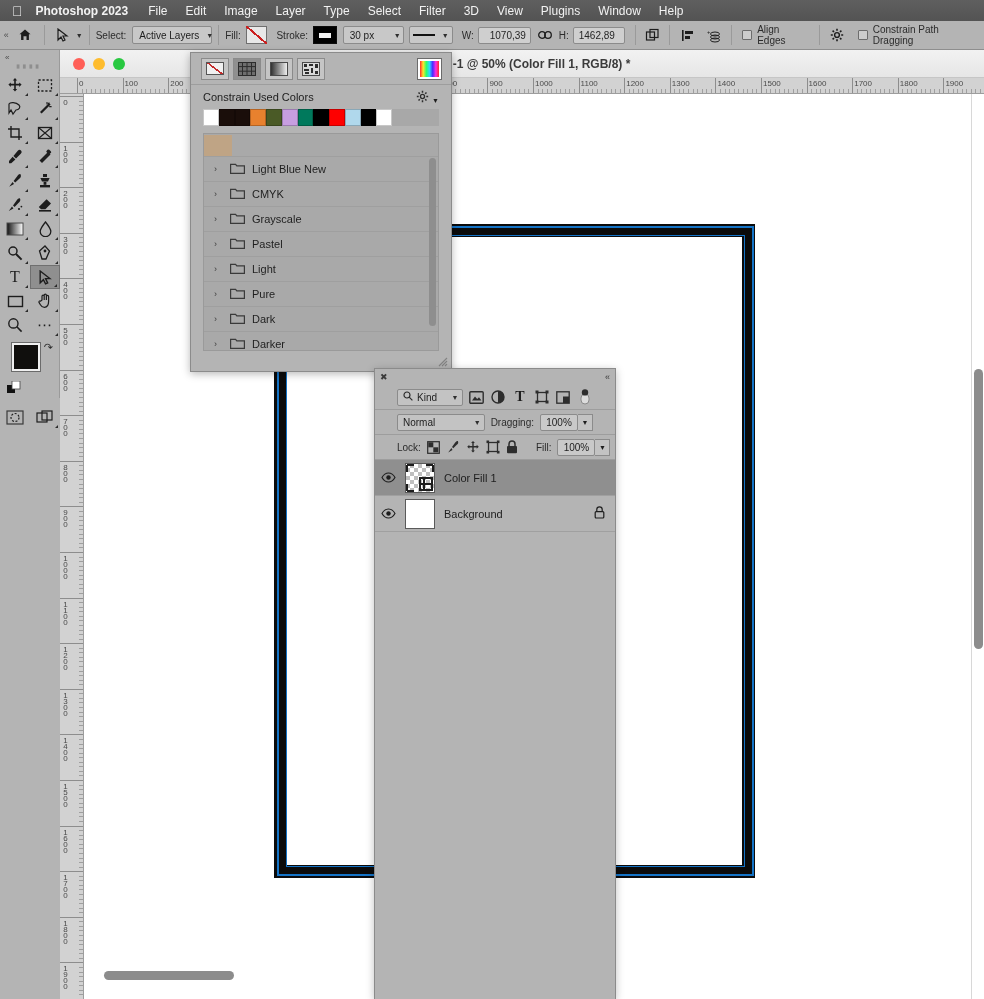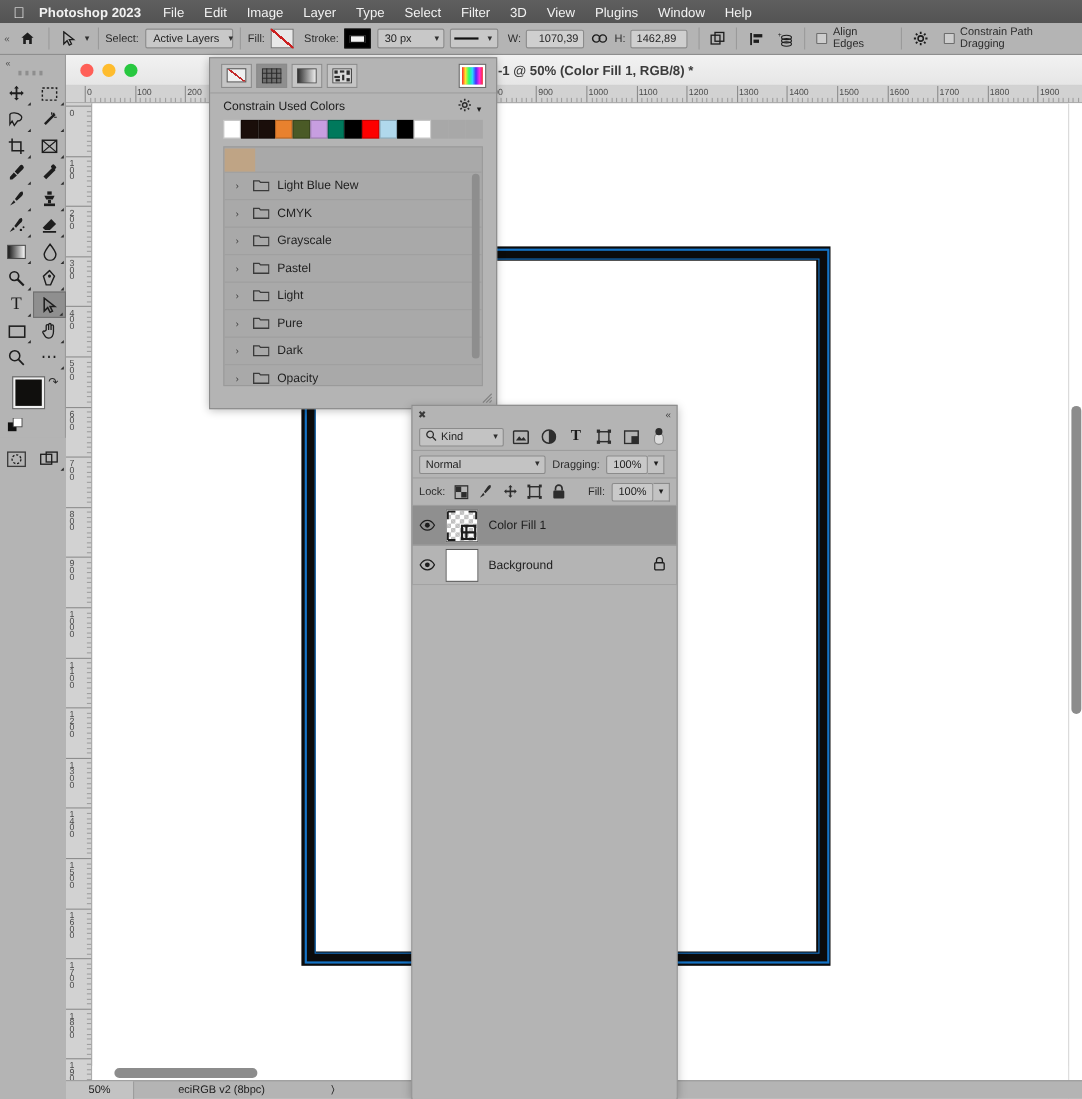--- a/index.html
+++ b/index.html
@@ -151,21 +151,21 @@
                 transform:rotate(0deg);}
 
   
   .lpanel { position:absolute; left:374px; top:368px; width:242px; height:631px;
             background:#b4b4b4; border:1px solid #8b8b8b; box-shadow:0 2px 8px rgba(0,0,0,.25); }
   .lphead { height:16px; display:flex; align-items:center; justify-content:space-between;
             padding:0 5px; font-size:9px; color:#3a3a3a; }
   .lptabs { height:20px; display:flex; align-items:flex-end; border-bottom:1px solid #9a9a9a; }
   .lptab { padding:2px 14px 4px 14px; background:#b4b4b4; font-size:11px; color:#1d1d1d; }
   .lptabrest { flex:1; background:#a4a4a4; height:20px; display:flex; align-items:center; justify-content:flex-end; padding-right:7px;}
-  .lrow { height:25px; display:flex; align-items:center; gap:6px; padding:0 6px;
+  .lrow { height:25px; display:flex; align-items:center; gap:6px; padding:0 22px;
           border-bottom:1px solid #9d9d9d;}
   .lsearch { background:#c3c3c3; border:1px solid #8b8b8b; border-radius:2px; height:17px;
              width:77px; display:flex; align-items:center; gap:4px; padding:0 3px 0 5px; font-size:10px;}
   .fico { width:19px; height:19px; display:flex; align-items:center; justify-content:center;}
   .blend { background:#c3c3c3; border:1px solid #8b8b8b; border-radius:2px; height:17px;
            width:115px; display:flex; align-items:center; padding:0 3px 0 5px; font-size:10px;}
   .opfield { background:#c9c9c9; border:1px solid #8b8b8b; border-radius:2px; height:17px;
              width:38px; display:flex; align-items:center; justify-content:center; font-size:10px;}
   .stepper { width:15px; height:17px; border:1px solid #8b8b8b; border-left:none; background:#c3c3c3;
              display:flex; align-items:center; justify-content:center; font-size:7px;}
@@ -754,27 +754,20 @@
       <div class="art-inner-blue"></div>
     </div>
 
     <div class="vscroll">
       <div class="vthumb"></div>
     </div>
     <div class="hscroll">
       <div class="hthumb"></div>
     </div>
 
-    <div class="statusbar">
-      <span class="zoomfield">50%</span>
-      <span class="docinfo">
-        <span>eciRGB v2 (8bpc)</span>
-        <span>〉</span>
-      </span>
-    </div>
   </div>
 
   <div class="tools">
     <div class="tgrip">«</div>
     <div class="tdots">▘▘▘▘</div>
     <div class="tgrid">
       <div class="tcell">
           <svg width="16" height="16" viewBox="0 0 16 16">
             <path d="M8 1 5.8 3.4h1.4v3.4H3.8V5.4L1.4 7.6 3.8 10V8.6h3.4V12H5.8L8 14.4 10.2 12H8.8V8.6h3.4V10l2.4-2.4-2.4-2.2v1.4H8.8V3.4h1.4z" fill="#1d1d1d"></path>
           </svg>
@@ -1078,21 +1071,21 @@
             <span><svg width="15" height="12" viewBox="0 0 15 12">
                 <path d="M0.6 2.4h5l1.2 1.4h7.6v7.6H0.6z" fill="none" stroke="#3a3a3a" stroke-width="1.2"></path>
               </svg></span>
             <span>Dark</span>
           </div>
           <div class="folderrow">
             <span class="chev">›</span>
             <span><svg width="15" height="12" viewBox="0 0 15 12">
                 <path d="M0.6 2.4h5l1.2 1.4h7.6v7.6H0.6z" fill="none" stroke="#3a3a3a" stroke-width="1.2"></path>
               </svg></span>
-            <span>Opacity</span>
+            <span>Darker</span>
           </div>
         </div>
       <div class="panelscroll"></div>
     </div>
     <div class="resizegrip">
       <svg width="11" height="11" viewBox="0 0 11 11">
           <g stroke="#838383" stroke-width="1.1">
             <path d="M10 2 2 10M10 5 5 10M10 8 8 10"></path>
           </g>
         </svg>

